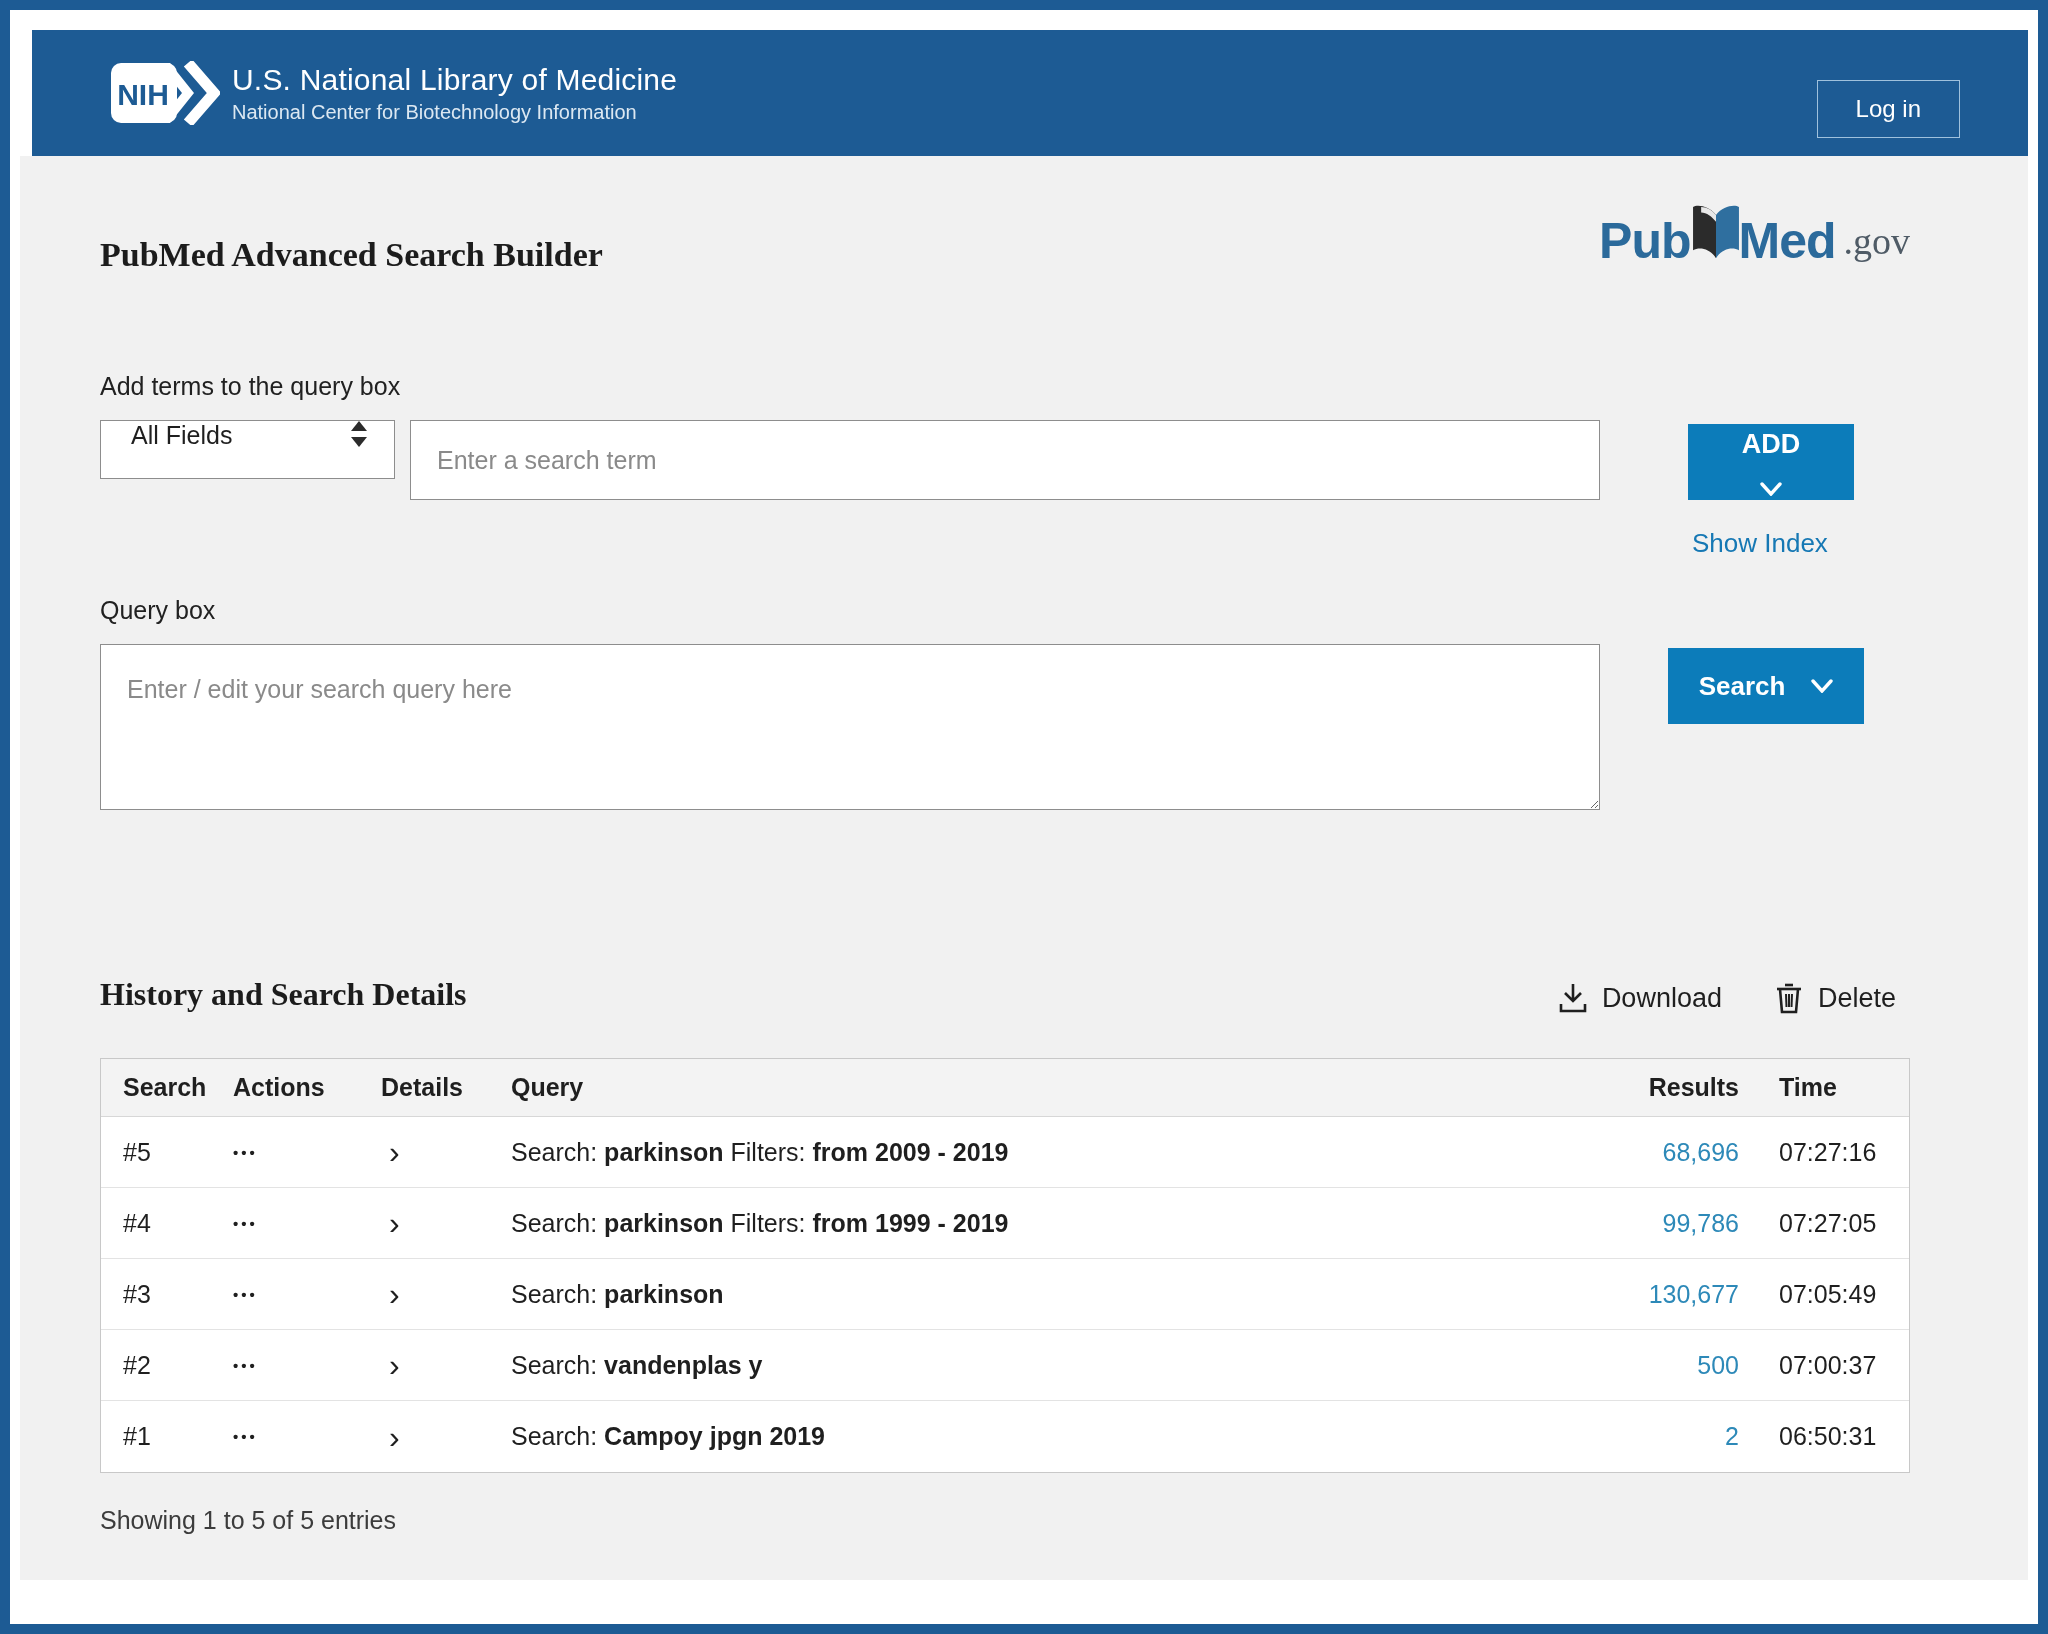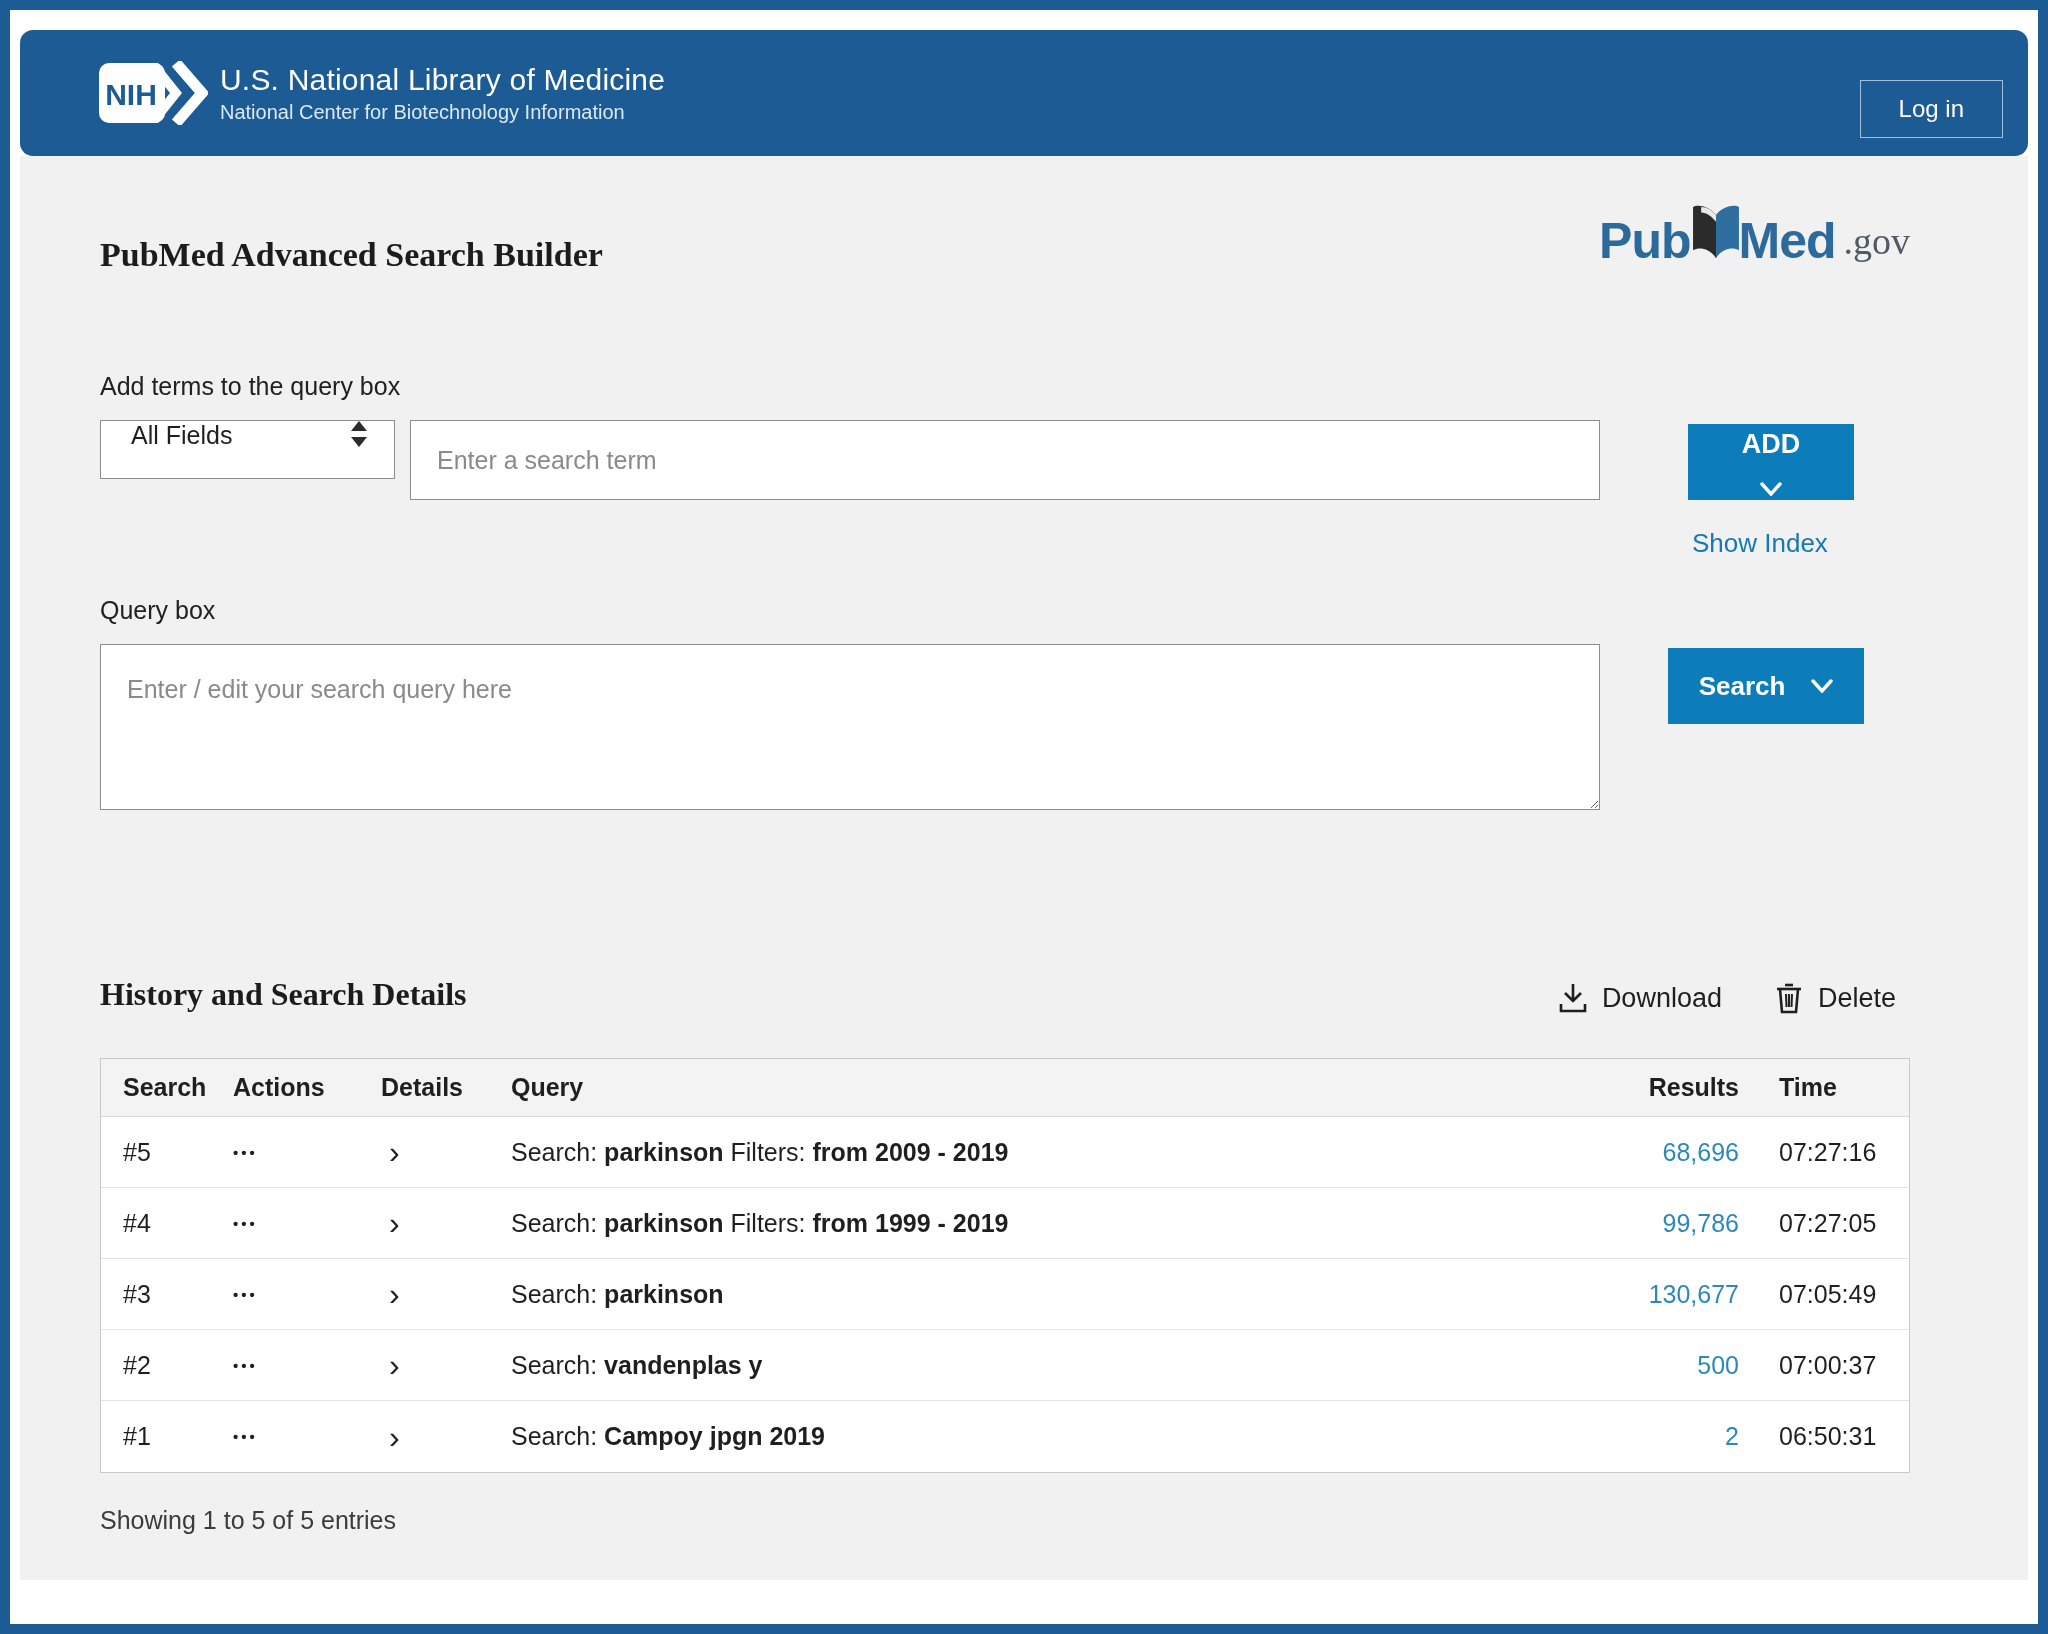--- a/index.html
+++ b/index.html
@@ -12,25 +12,24 @@
     overflow: hidden;
   }
   .outer-border {
     position: absolute; inset: 0;
     border: 10px solid #1d5b94;
     pointer-events: none; z-index: 50;
   }
 
   
   .topbar {
-    position: absolute; left: 20px; right: 20px; top: 30px; height: 126px;
+    position: absolute; left: 32px; right: 20px; top: 30px; height: 126px;
     background: #1d5b94;
     display: flex; align-items: center;
-    padding: 0 25px 0 78px;
-    border-radius: 13px;
+    padding: 0 68px 0 78px;
   }
   .nih-logo { width: 110px; height: 64px; flex: 0 0 auto; }
   .topbar-titles { margin-left: 12px; flex: 1; }
   .topbar-title { color: #ffffff; font-size: 30px; font-weight: 400; letter-spacing: .2px; }
   .topbar-subtitle { color: #dce8f2; font-size: 20px; margin-top: 4px; }
   .login-btn {
     flex: 0 0 auto;
     border: 1px solid #9fc1dd; background: transparent; color: #ffffff;
     font-size: 24px; padding: 14px 38px; cursor: pointer;
     font-family: "Liberation Sans", sans-serif;

